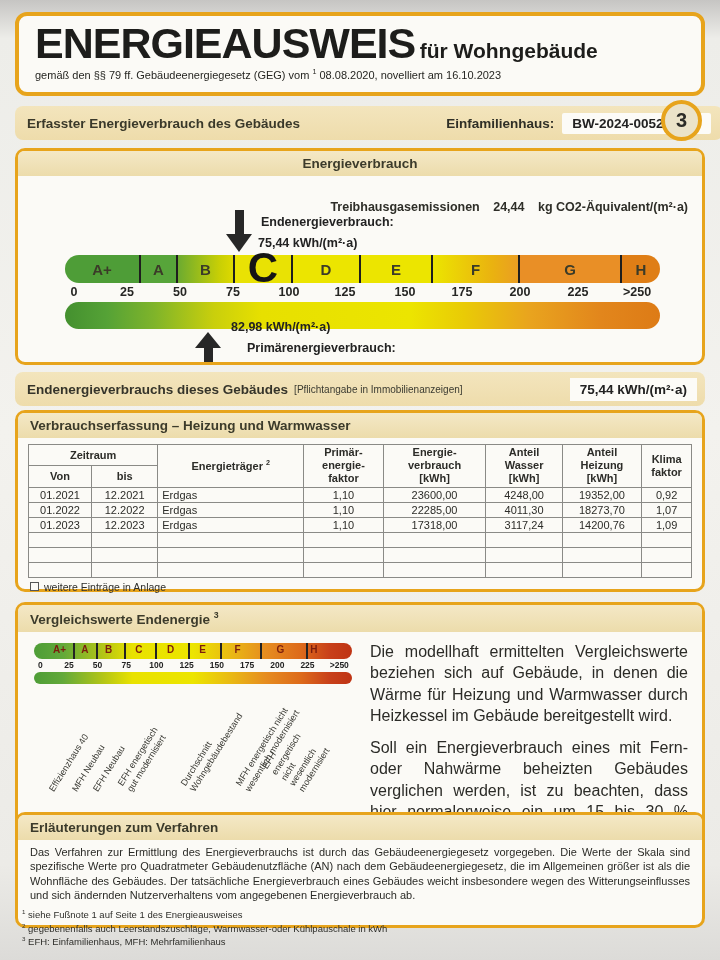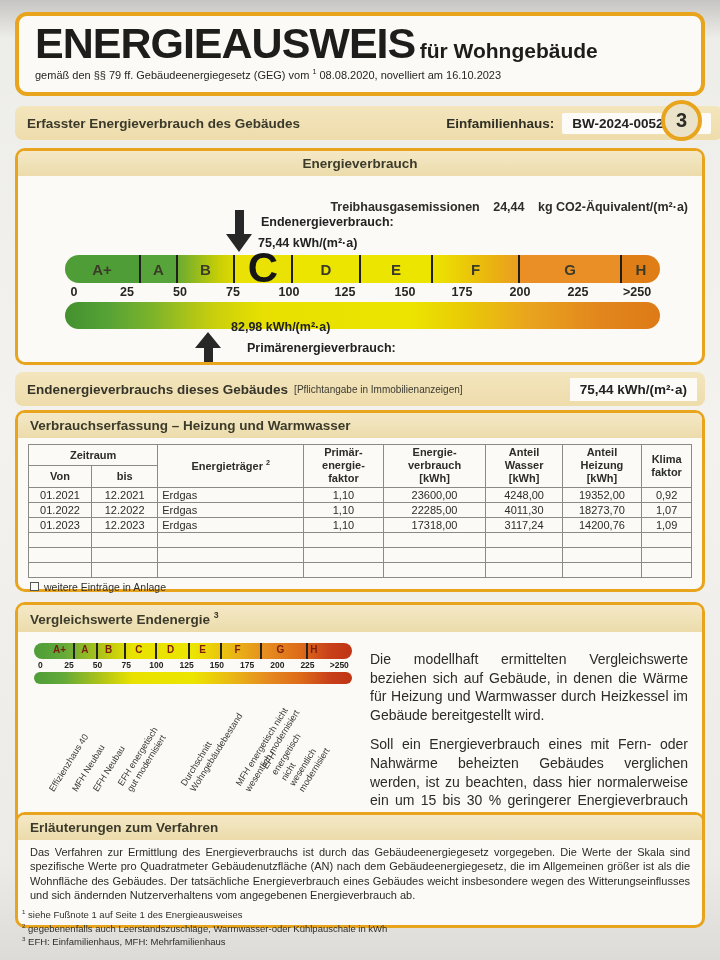--- a/index.html
+++ b/index.html
@@ -79,21 +79,21 @@
     background:linear-gradient(90deg,#4e9d37 0%,#62a93a 9%,#b5c615 22%,#e9e200 31%,#ece500 50%,#e9b515 63%,#e68c20 73%,#dd6a1a 84%,#c8401a 93%,#bf3414 100%); }
   .cmp-letter { position:absolute; top:1px; transform:translateX(-50%); font-size:10px; font-weight:bold; color:#7c1d0c; }
   .cmp-div { position:absolute; top:0; width:2px; height:16px; background:#232323; }
   .cmp-tick-row { position:relative; height:13px; background:#fbfaf6; }
   .cmp-tick { position:absolute; top:1px; transform:translateX(-50%); font-size:8.5px; font-weight:bold; color:#232323; }
   .cmp-grad { height:12px; border-radius:6px;
     background:linear-gradient(90deg,#4e9d37 0%,#62a93a 9%,#b5c615 22%,#e9e200 31%,#ece500 50%,#e9b515 63%,#e68c20 73%,#dd6a1a 84%,#c8401a 93%,#bf3414 100%); }
   .cmp-labels { position:relative; height:112px; }
   .cmp-label { position:absolute; bottom:2px; transform:rotate(-58deg); transform-origin:0 100%;
     font-size:9px; line-height:1.2; color:#3a3a34; white-space:pre-line; }
-  .cmp-text { position:absolute; left:352px; right:14px; top:45px; font-size:14px; line-height:1.33;
+  .cmp-text { position:absolute; left:352px; right:14px; top:36px; font-size:16px; line-height:1.33;
     text-align:justify; color:#2b2b27; }
   .cmp-text p + p { margin-top:11px; }
 
   
   .expl-box { top:812px; height:116px; }
   .expl-text { padding:5px 12px 0 12px; font-size:11px; line-height:1.3; text-align:justify; color:#2b2b27; }
 
   
   .footnotes { position:absolute; top:908px; left:22px; font-size:9.5px; line-height:1.3; color:#2e2e2a; }
 </style>

